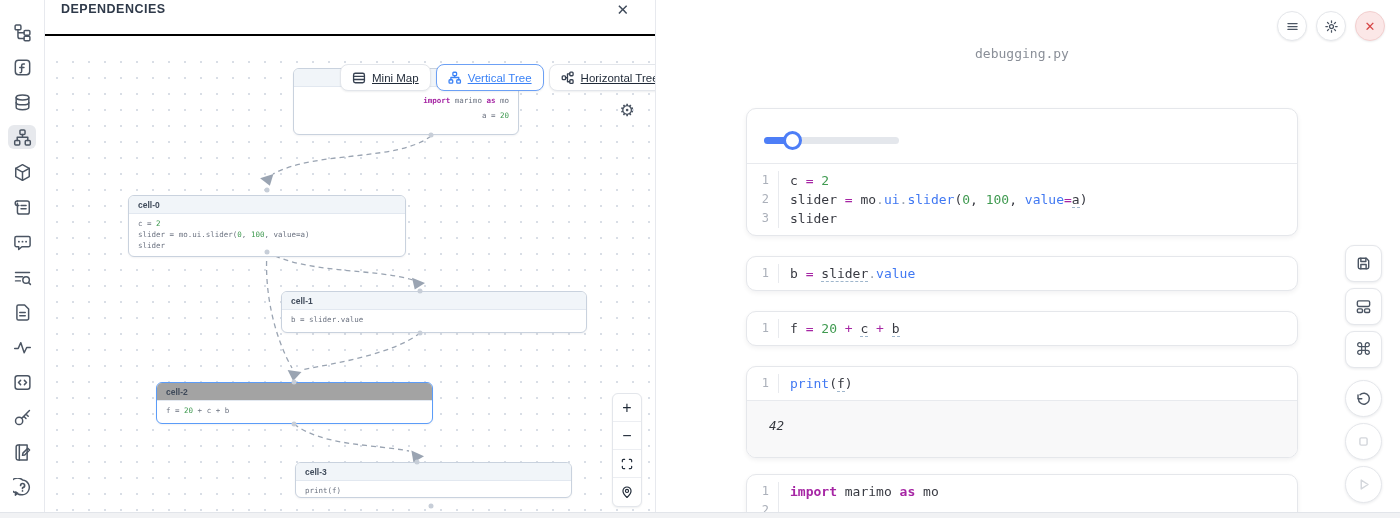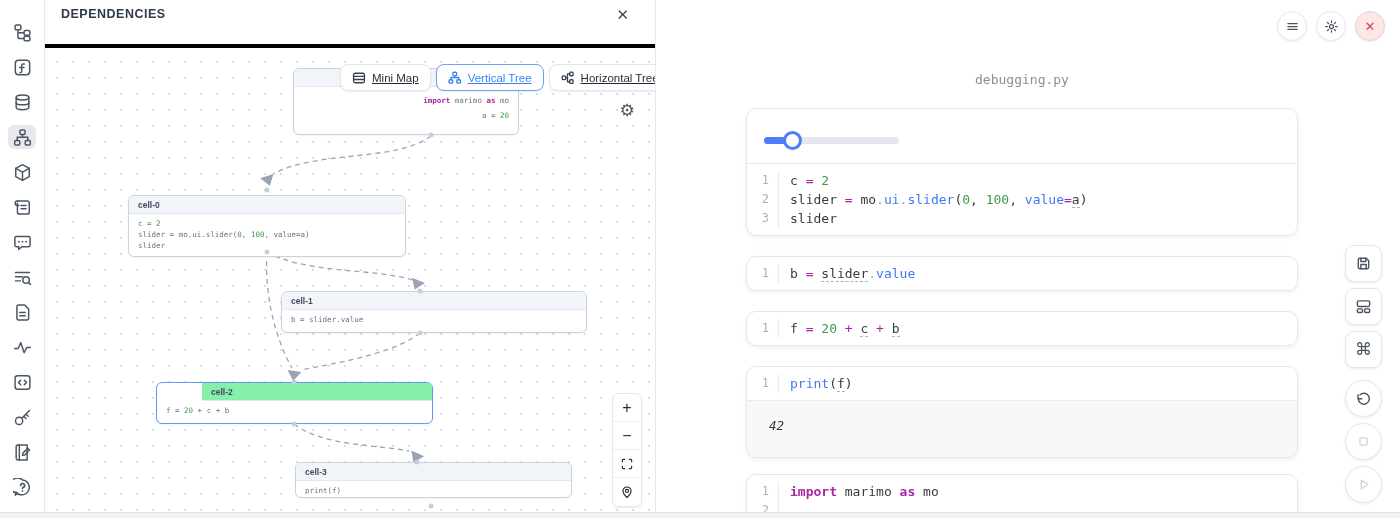--- a/index.html
+++ b/index.html
@@ -13,21 +13,21 @@
     padding-top:20px; gap:11px; z-index:5; }
   .rail-item { width:28px; height:24px; display:flex; align-items:center; justify-content:center;
     border-radius:6px; cursor:pointer; color:#4b5563; flex:0 0 auto; }
   .rail-item.active { background:#e7e9ed; }
   .rail-item svg { width:19px; height:19px; stroke:#4b5563; stroke-width:1.4; fill:none;
     stroke-linecap:round; stroke-linejoin:round; }
 
   
   .dep-panel { position:absolute; left:45px; top:0; width:611px; height:518px; background:#fff;
     border-right:1px solid #e7e9ee; }
-  .dep-header { height:48px; background:#fff; border-bottom:4px solid #000000; display:flex;
+  .dep-header { height:36px; background:#fff; border-bottom:2px solid #000000; display:flex;
     align-items:center; justify-content:space-between; padding:0 26px 16px 16px; }
   .dep-title { font-size:12.5px; font-weight:bold; letter-spacing:.5px; color:#2f3a4a; }
   .dep-close { font-size:15px; color:#3f4a5a; cursor:pointer; line-height:1; }
   .dep-canvas { position:absolute; left:0; top:48px; right:0; bottom:0; overflow:hidden;
     background-image:radial-gradient(#d9dee6 1px, transparent 1.2px); background-size:16px 16px;
     background-position:4px 6px; }
 
   .graph-toolbar { position:absolute; top:16px; left:295px; display:flex; gap:5px; z-index:6; }
   .gt-btn { display:flex; align-items:center; gap:6px; height:27px; padding:0 11px; background:#fff;
     border:1px solid #e3e6eb; border-radius:8px; box-shadow:0 1px 2px rgba(16,24,40,.07);
@@ -44,37 +44,37 @@
   .edges { z-index:1; } .dots-overlay { z-index:3; pointer-events:none; }
   .edges path.e { stroke:#9aa4b2; stroke-width:1.3; fill:none; stroke-dasharray:5 4; }
   .edges path.arrow { fill:#9aa4b2; stroke:none; }
   .dots-overlay circle { fill:#c7ced8; }
 
   .node { position:absolute; background:#fff; border:1px solid #c9d2de; border-radius:6px;
     box-shadow:0 1px 2px rgba(15,23,42,.05); z-index:2; cursor:pointer; overflow:hidden; }
   .node.selected { border:1.4px solid #5b9cf8; }
   .node-header { background:#f1f5f9; border-bottom:1px solid #e2e8f0; padding:4px 9px 3px;
     font-size:8.5px; font-weight:bold; color:#3f4a5a; }
-  .node.selected .node-header { background:#86efac;margin-left:45px; }
+  .node.selected .node-header { background:#a3a3a3; }
   .node-body { padding:4px 9px 4px; font-family:"DejaVu Sans Mono", monospace; font-size:7.5px;
     line-height:11px; color:#6b7280; white-space:pre; }
   .node.big .node-body { padding-top:6px; line-height:15px; }
 
   .zoom-ctrl { position:absolute; left:567px; top:345px; width:30px; background:#fff;
     border:1px solid #e3e6eb; border-radius:6px; box-shadow:0 1px 2px rgba(16,24,40,.07);
     display:flex; flex-direction:column; z-index:6; }
   .zc-btn { height:28px; display:flex; align-items:center; justify-content:center;
     border-bottom:1px solid #eceef2; color:#1f2937; font-size:16px; cursor:pointer; }
   .zc-btn:last-child { border-bottom:none; }
   .zc-btn svg { width:14px; height:14px; stroke:#1f2937; stroke-width:1.5; fill:none;
     stroke-linecap:round; stroke-linejoin:round; }
 
   
   .notebook { position:absolute; left:657px; top:0; right:0; height:518px; background:#fff; }
-  .nb-title { position:absolute; left:89px; width:552px; top:72px; text-align:center;
+  .nb-title { position:absolute; left:89px; width:552px; top:46px; text-align:center;
     font-family:"DejaVu Sans Mono", monospace; font-size:13px; color:#8a8f98; }
 
   .top-controls { position:absolute; top:11px; right:15px; display:flex; gap:9px; z-index:8; }
   .circ-btn { width:30px; height:30px; border-radius:50%; background:#fff; border:1px solid #e5e7eb;
     box-shadow:0 1px 2px rgba(16,24,40,.08); display:flex; align-items:center; justify-content:center;
     cursor:pointer; color:#4b5563; }
   .circ-btn svg { width:15px; height:15px; stroke:#4b5563; stroke-width:1.5; fill:none;
     stroke-linecap:round; }
   .circ-btn.danger { background:#fbe7e7; border-color:#f3cfcf; color:#d64545; font-size:13px; }
 

